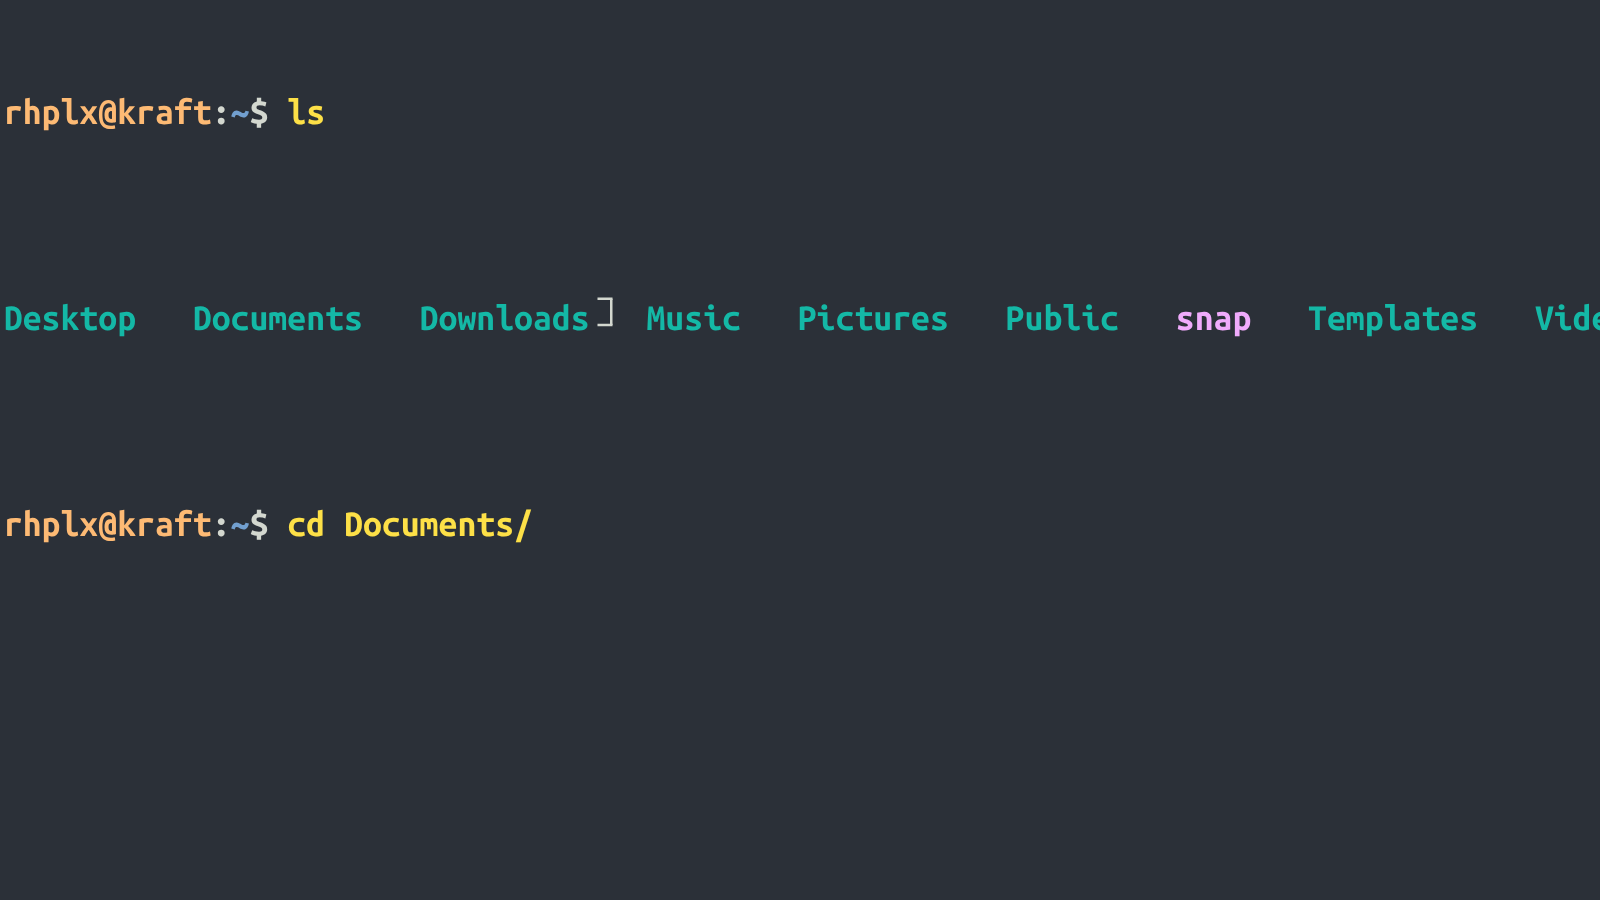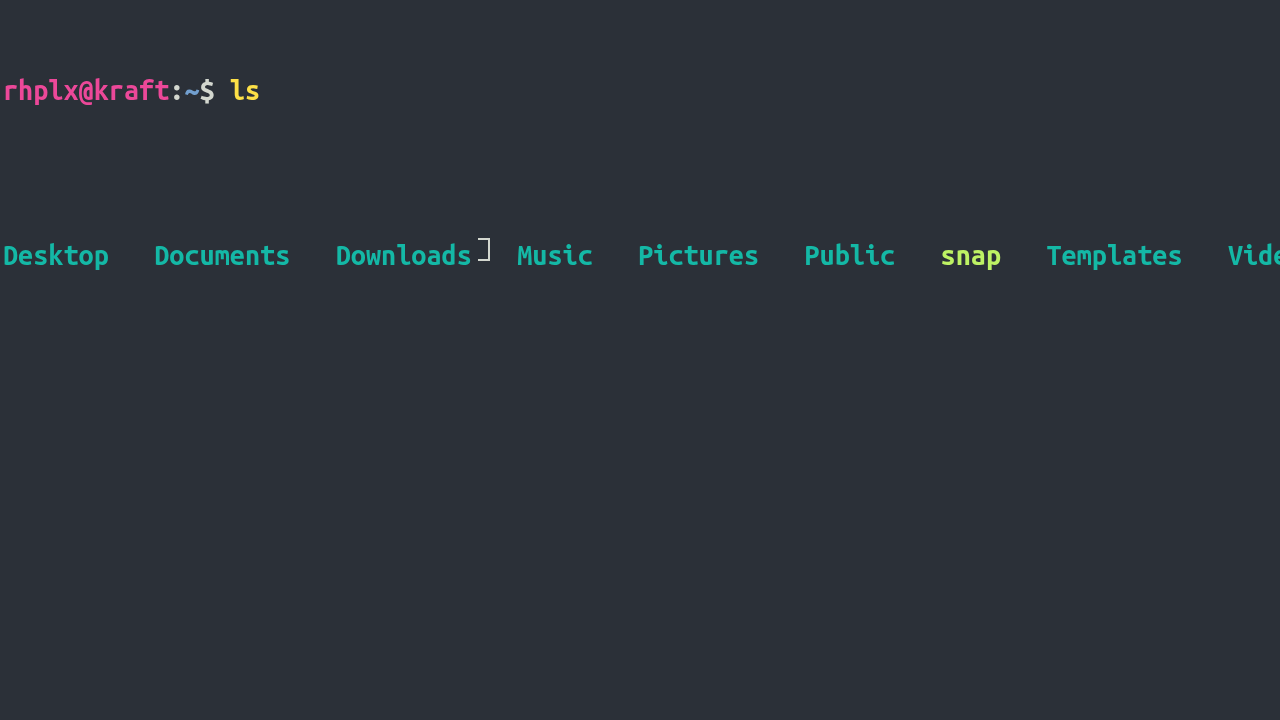--- a/index.html
+++ b/index.html
@@ -17,39 +17,39 @@
       font-weight: bold;
       overflow: hidden;
       position: relative;
       cursor: text;
     }
     .terminal {
       padding: 0 3px;
       white-space: pre;
     }
     .prompt-user {
-      color: #ec4899;
+      color: #fdba74;
     }
     .prompt-sep {
       color: #d3d7cf;
     }
     .prompt-path {
       color: #729fcf;
     }
     .prompt-dollar {
       color: #d3d7cf;
     }
     .cmd-text {
       color: #fde047;
     }
     .ls-dir {
       color: #14b8a6;
     }
     .ls-normal {
-      color: #bef264;
+      color: #f0abfc;
     }
     .line {
       display: block;
       height: 33px;
     }
     .partial-top {
       margin-top: -25px;
     }
     .text-caret {
       position: absolute;
@@ -93,20 +93,21 @@
 <body>
 
 <div class="terminal">
   
   <div class="line partial-top"><span class="prompt-user">rhplx@kraft</span><span class="prompt-sep">:</span><span class="prompt-path">~</span><span class="prompt-dollar">$ </span><span class="cmd-text">ls</span></div>
 
   
   <div class="line"><span class="ls-dir">Desktop</span><span class="ls-dir">   </span><span class="ls-dir">Documents</span><span class="ls-dir">   </span><span class="ls-dir">Downloads</span><span class="ls-dir">   </span><span class="ls-dir">Music</span><span class="ls-dir">   </span><span class="ls-dir">Pictures</span><span class="ls-dir">   </span><span class="ls-dir">Public</span><span class="ls-dir">   </span><span class="ls-normal">snap</span><span class="ls-dir">   </span><span class="ls-dir">Templates</span><span class="ls-dir">   </span><span class="ls-dir">Videos</span></div>
 
   
+  <div class="line"><span class="prompt-user">rhplx@kraft</span><span class="prompt-sep">:</span><span class="prompt-path">~</span><span class="prompt-dollar">$ </span><span class="cmd-text">cd Documents/</span></div>
 
   
 
   
   
   
 </div>
 
 <div class="text-caret">
   <div class="text-caret-stem"></div>

